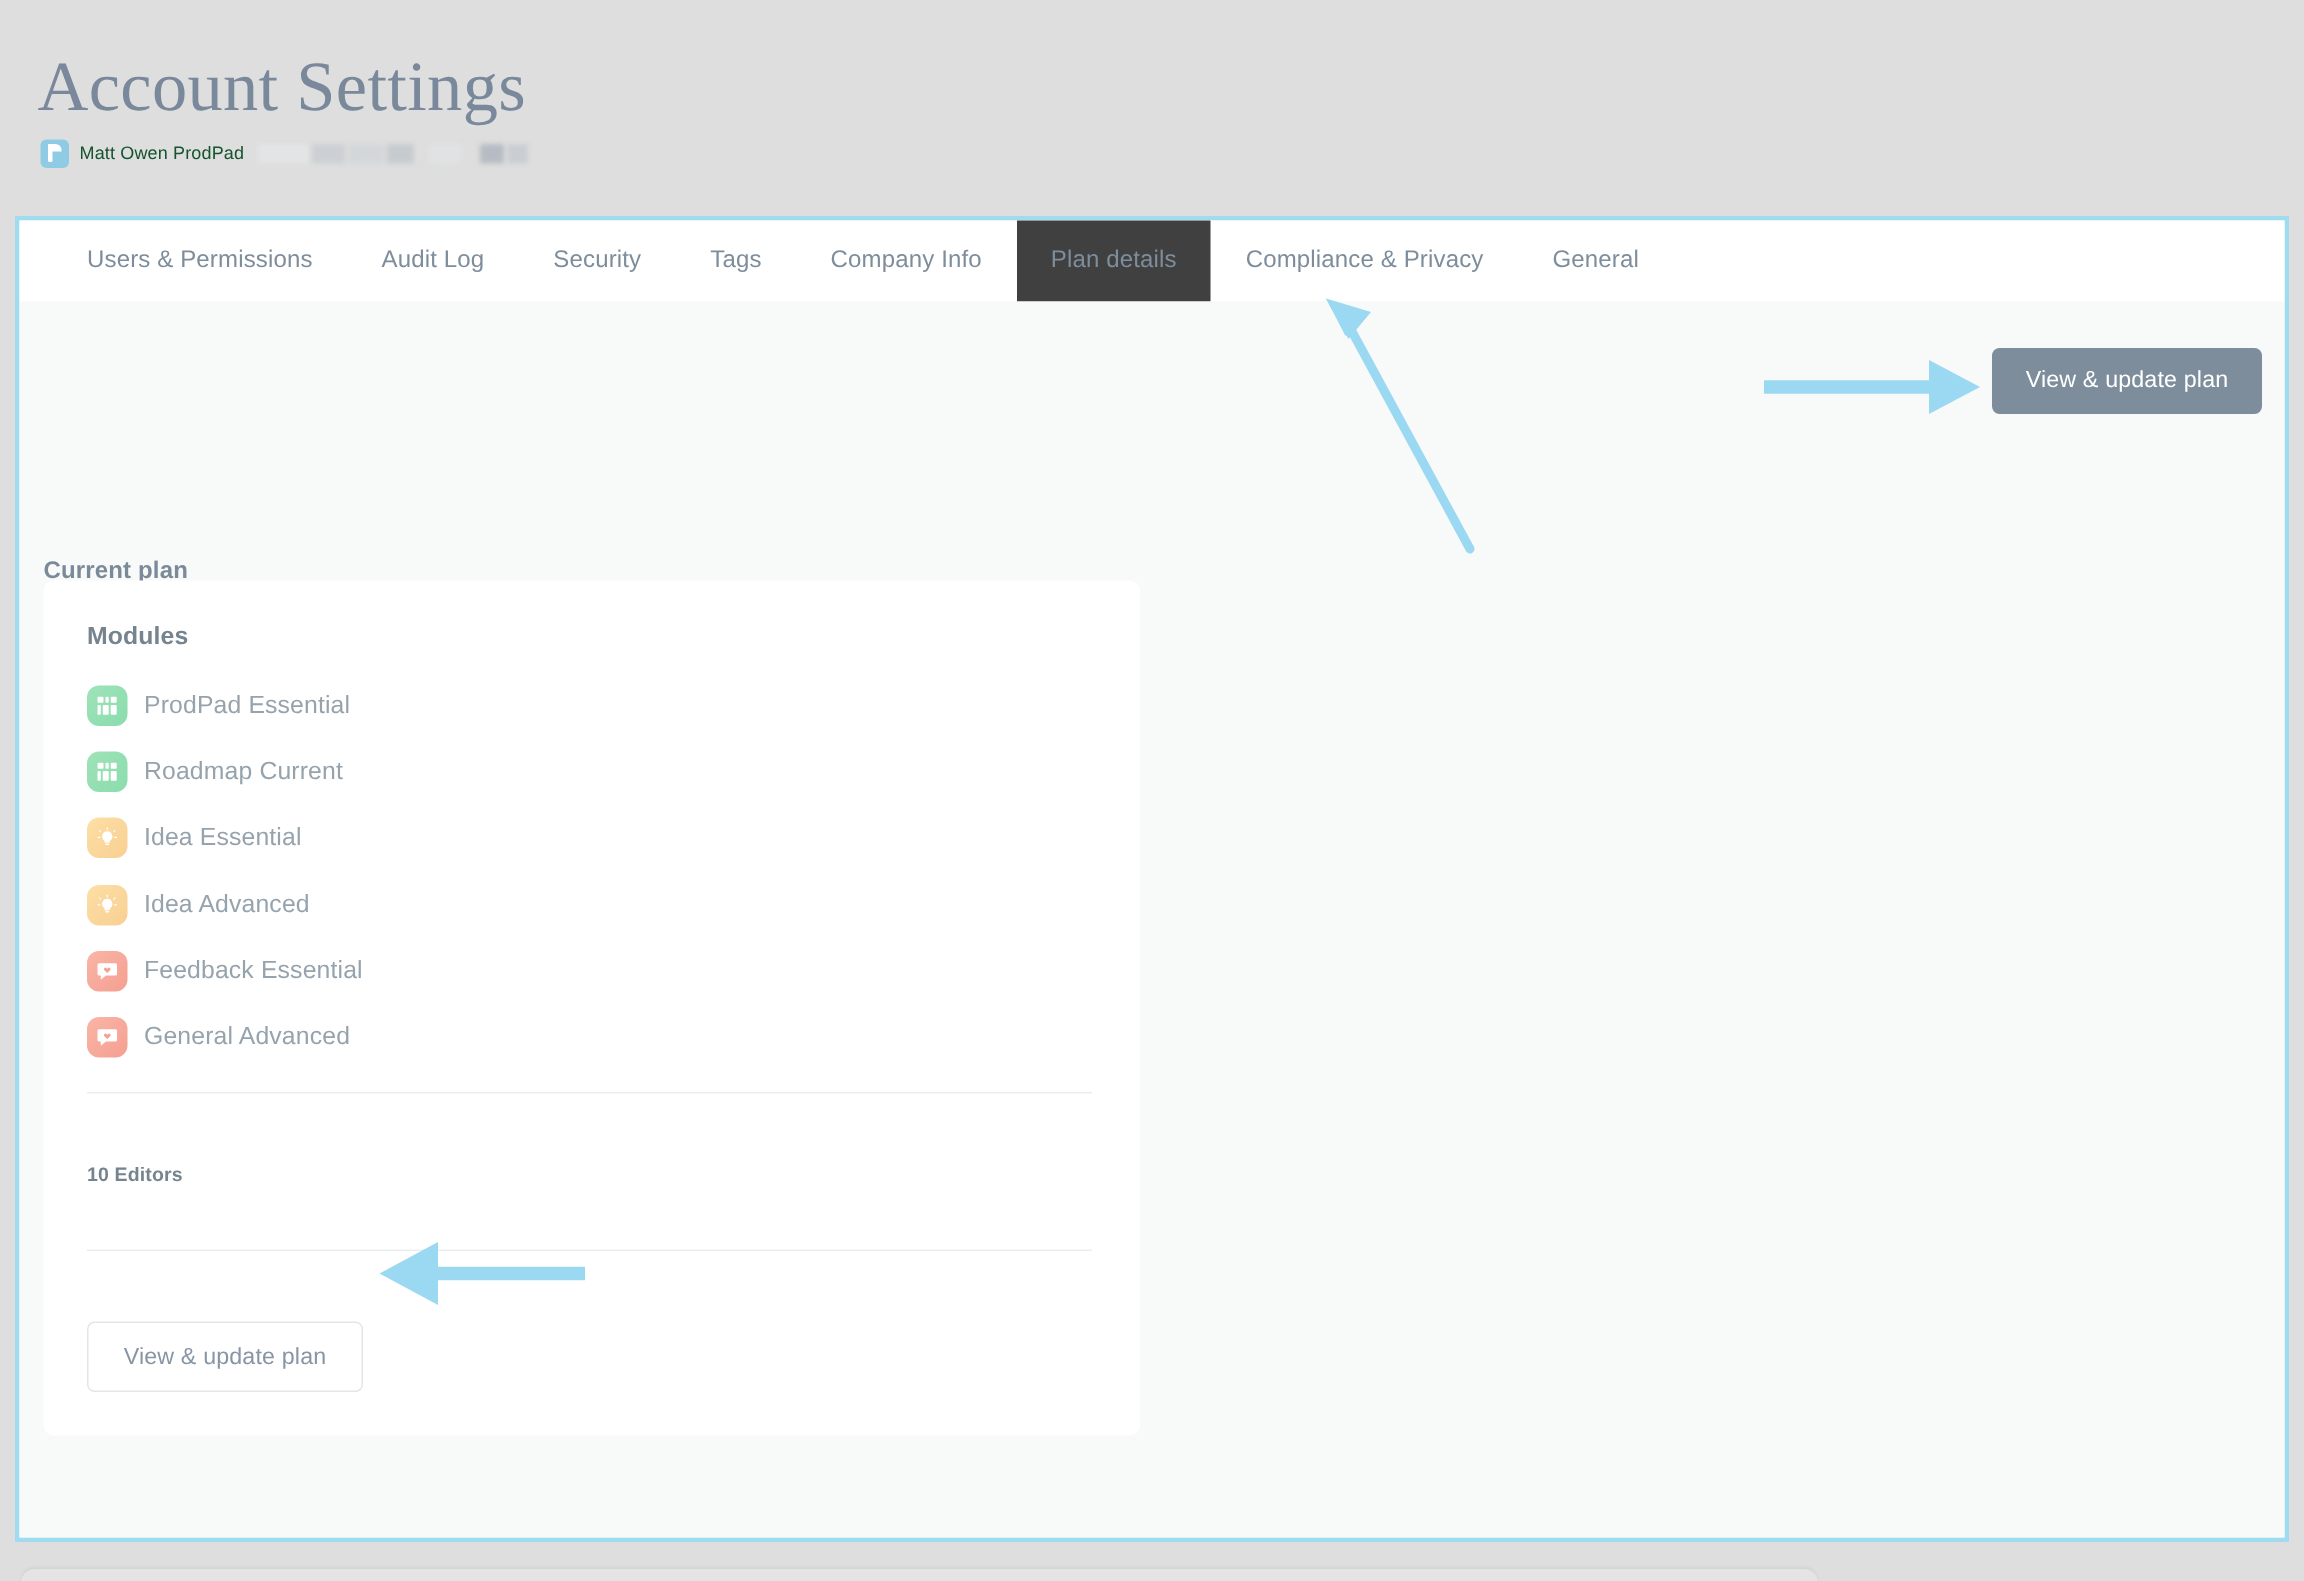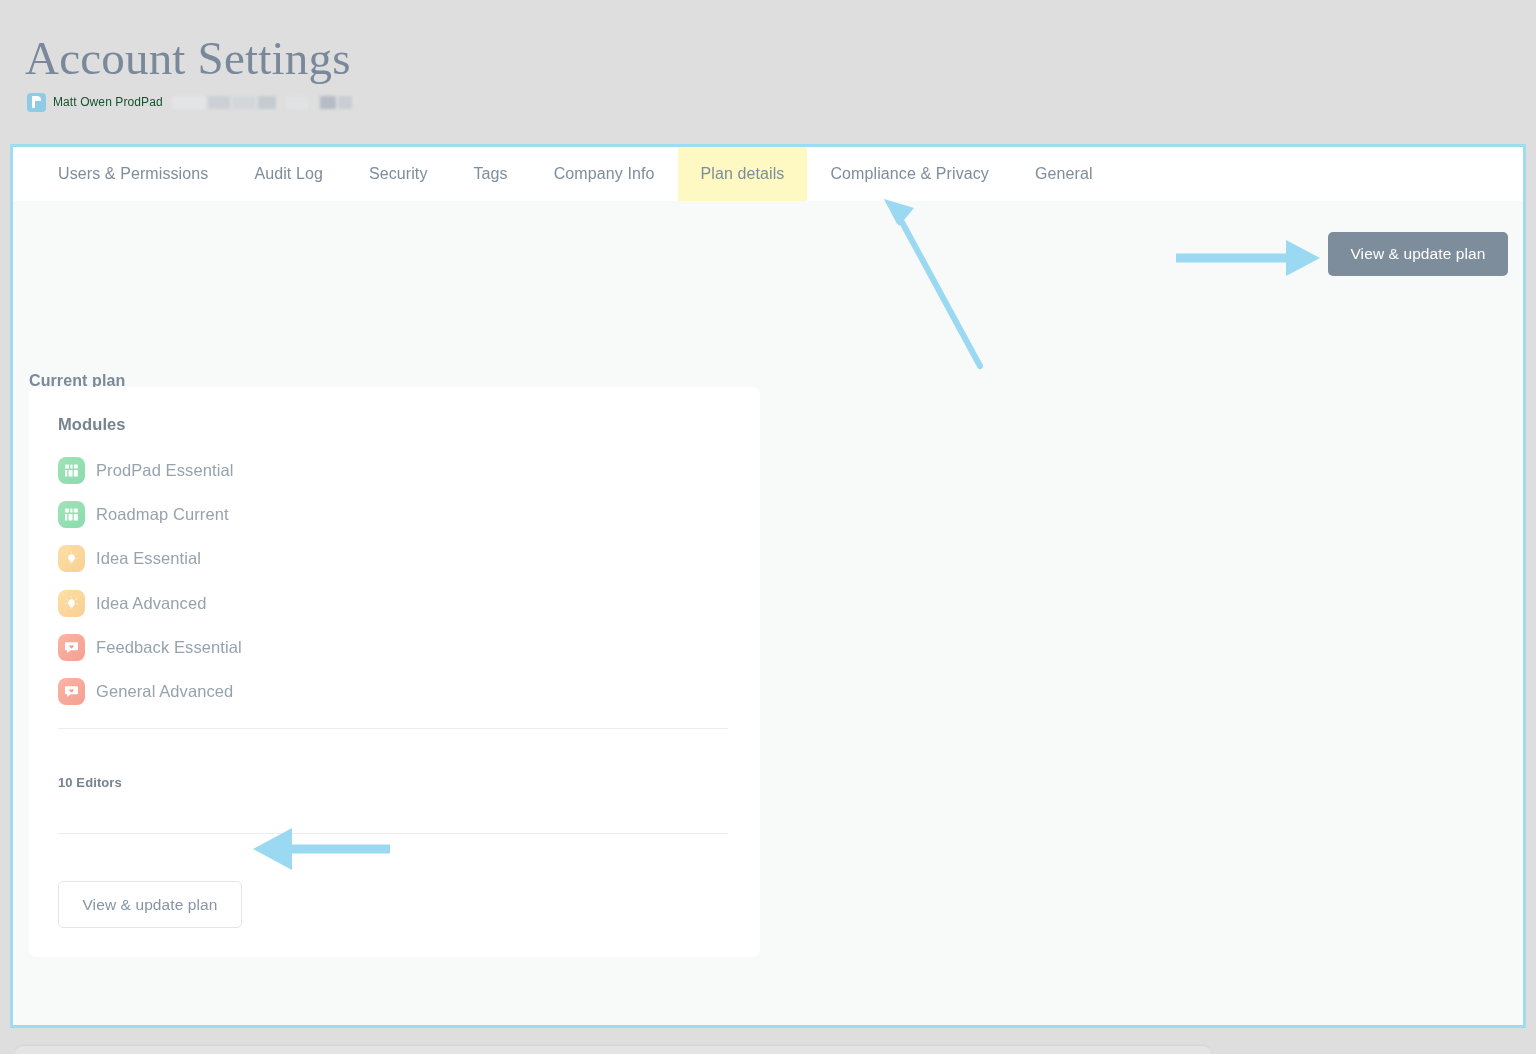--- a/index.html
+++ b/index.html
@@ -122,21 +122,21 @@
     padding: 15px 23px;
     white-space: nowrap;
     letter-spacing: 0.1px;
     cursor: pointer;
     background: transparent;
     border: none;
     font-family: "Liberation Sans", sans-serif;
   }
   .tab:first-child { margin-left: 22px; }
   .tab.active {
-    background: #fef9c3;
+    background: #404040;
     color: #7e8d9c;
   }
 
   
   .content {
     position: relative;
     height: 824px;
     background: #f8f9f9;
   }
 

